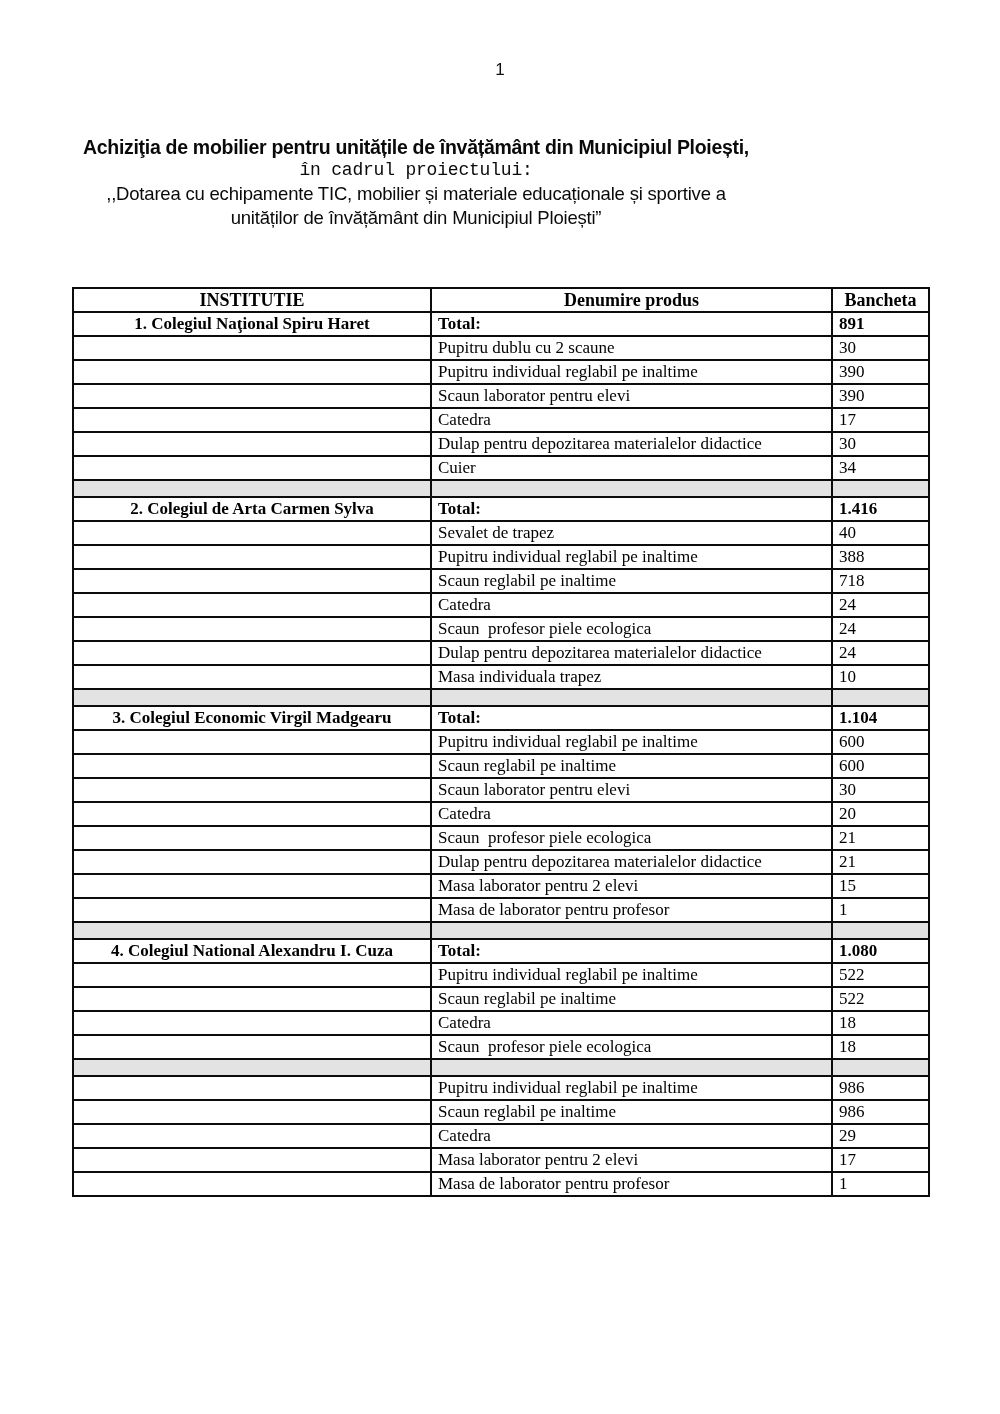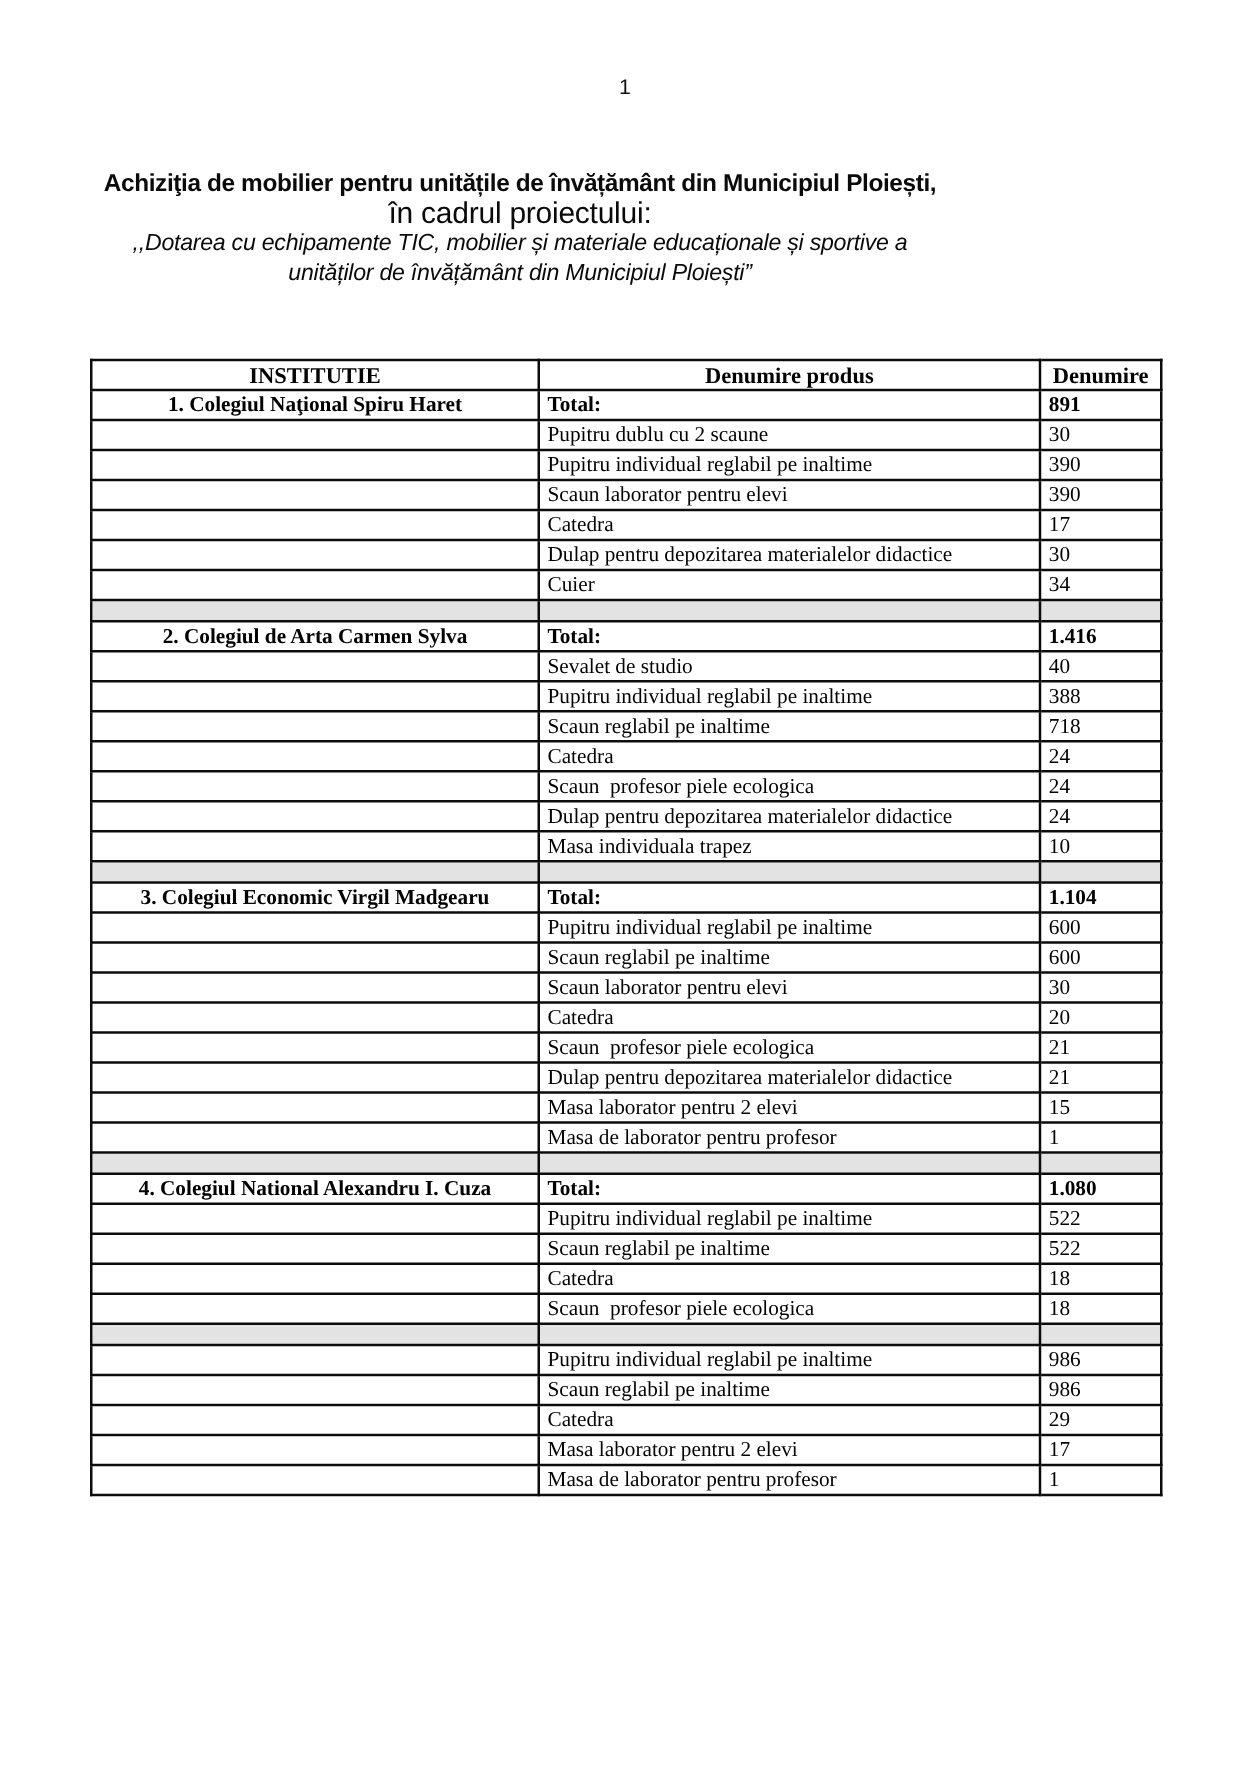--- a/index.html
+++ b/index.html
@@ -32,27 +32,27 @@
     font-family: "Liberation Sans", sans-serif;
     color: #0a0a0a;
   }
   .doc-header .title-bold {
     font-size: 19.5px;
     font-weight: bold;
     letter-spacing: -0.3px;
     line-height: 23px;
   }
   .doc-header .subtitle {
-    font-size: 24px;
+    font-size: 18px;
     line-height: 23px;
     letter-spacing: -0.2px;
+    font-family: Liberation Mono, monospace;
   }
   .doc-header .quote {
     font-size: 18.5px;
-    font-style: italic;
     line-height: 23.5px;
     letter-spacing: -0.2px;
   }
   table.data-table {
     position: absolute;
     left: 72px;
     top: 287px;
     width: 856px;
     border-collapse: collapse;
     table-layout: fixed;
@@ -99,21 +99,21 @@
   <table class="data-table">
     <colgroup>
       <col style="width:358px">
       <col style="width:401px">
       <col style="width:97px">
     </colgroup>
     <thead>
       <tr>
         <th>INSTITUTIE</th>
         <th>Denumire produs</th>
-        <th>Denumire</th>
+        <th>Bancheta</th>
       </tr>
     </thead>
     <tbody>
         <tr>
           <td class="inst-cell">1. Colegiul Naţional Spiru Haret</td>
           <td class="total-label-cell">Total:</td>
           <td class="total-value-cell">891</td>
         </tr>
         <tr>
           <td></td>
@@ -150,21 +150,21 @@
           <td></td>
           <td></td>
         </tr>
         <tr>
           <td class="inst-cell">2. Colegiul de Arta Carmen Sylva</td>
           <td class="total-label-cell">Total:</td>
           <td class="total-value-cell">1.416</td>
         </tr>
         <tr>
           <td></td>
-          <td>Sevalet de studio</td>
+          <td>Sevalet de trapez</td>
           <td>40</td>
         </tr>
         <tr>
           <td></td>
           <td>Pupitru individual reglabil pe inaltime</td>
           <td>388</td>
         </tr>
         <tr>
           <td></td>
           <td>Scaun reglabil pe inaltime</td>

